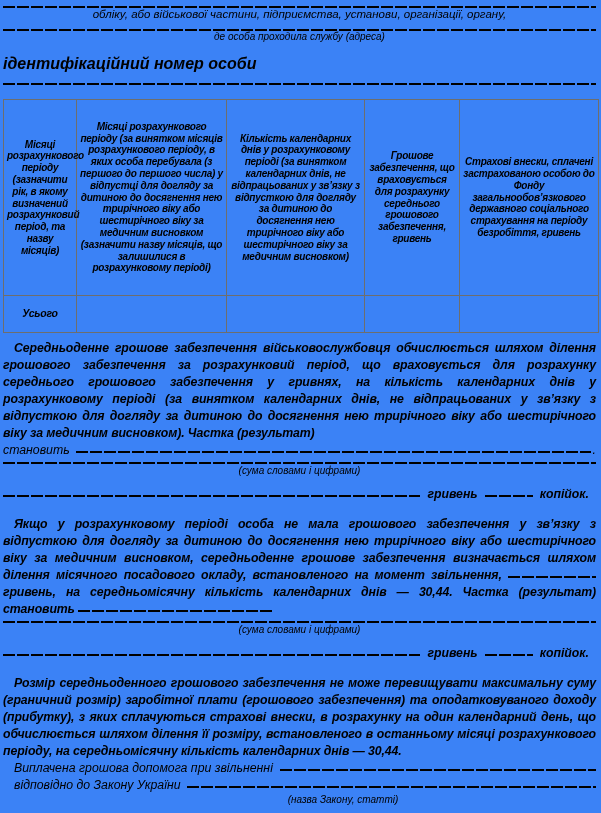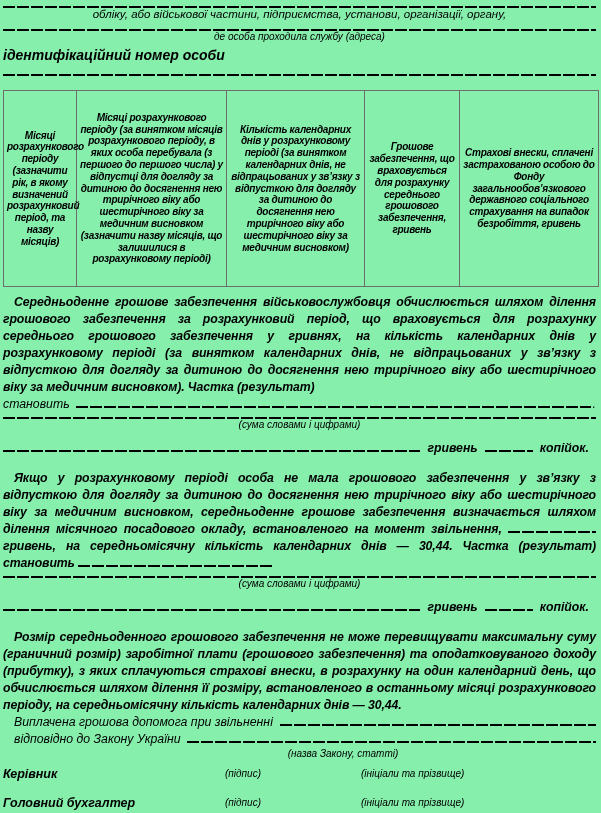--- a/index.html
+++ b/index.html
@@ -1,39 +1,39 @@
 <!DOCTYPE html>
 <html><head>
 <meta charset="utf-8">
 <style>
   html,body { margin:0; padding:0; background:#fff; }
   .page {
     position:relative;
     width:601px; height:813px;
-    background:#86efac;
+    background:#3b82f6;
     color:#000;
     font-family:"Liberation Sans", sans-serif;
     overflow:hidden;
     box-sizing:border-box;
     padding:0 5px 0 3px;
   }
   
   .fill-line {
     height:4px;
     background:repeating-linear-gradient(90deg,#000 0 12px,rgba(0,0,0,0) 12px 14px) left bottom / 100% 2.4px no-repeat;
   }
   .blank {
     display:inline-block;
     height:12px;
     background:repeating-linear-gradient(90deg,#000 0 12px,rgba(0,0,0,0) 12px 14px) left bottom / 100% 2.4px no-repeat;
     vertical-align:baseline;
   }
   .cap { font-style:italic; font-size:10px; line-height:12px; text-align:center; color:#000; }
   .cap-lg { font-style:italic; font-size:11.5px; line-height:13px; text-align:center; }
-  .id-label { font-weight:bold; font-style:italic; font-size:14px; line-height:16px; margin-top:4px; }
+  .id-label { font-weight:bold; font-style:italic; font-size:16px; line-height:16px; margin-top:13px; }
 
   table.calc {
     border-collapse:collapse; table-layout:fixed;
     width:595px; margin-top:14px;
   }
   table.calc col.c1 { width:73px; }
   table.calc col.c2 { width:150px; }
   table.calc col.c3 { width:138px; }
   table.calc col.c4 { width:95px; }
   table.calc col.c5 { width:139px; }
@@ -97,21 +97,28 @@
         <col class="c3">
         <col class="c4">
         <col class="c5">
       </colgroup>
     <tbody>
         <tr class="hdr">
       <th>Місяці розрахункового періоду (зазначити рік, в якому визначений розрахунковий період, та назву місяців)</th>
       <th>Місяці розрахункового періоду (за винятком місяців розрахункового періоду, в яких особа перебувала (з першого до першого числа) у відпустці для догляду за дитиною до досягнення нею трирічного віку або шестирічного віку за медичним висновком (зазначити назву місяців, що залишилися в розрахунковому періоді)</th>
       <th>Кількість календарних днів у розрахунковому періоді (за винятком календарних днів, не відпрацьованих у зв’язку з відпусткою для догляду за дитиною до досягнення нею трирічного віку або шестирічного віку за медичним висновком)</th>
       <th>Грошове забезпечення, що враховується для розрахунку середнього грошового забезпечення, гривень</th>
-      <th>Страхові внески, сплачені застрахованою особою до Фонду загальнообов’язкового державного соціального страхування на випадок безробіття, гривень</th>
+      <th>Страхові внески, сплачені застрахованою особою до Фонду загальнообов’язкового державного соціального страхування на періоду безробіття, гривень</th>
+    </tr>
+    <tr class="total">
+      <td>Усього</td>
+      <td></td>
+      <td></td>
+      <td></td>
+      <td></td>
     </tr>
   </tbody>
     </table>
 
   <p class="para p1">Середньоденне грошове забезпечення військовослужбовця обчислюється шляхом ділення грошового забезпечення за розрахунковий період, що враховується для розрахунку середнього грошового забезпечення у гривнях, на кількість календарних днів у розрахунковому періоді (за винятком календарних днів, не відпрацьованих у зв’язку з відпусткою для догляду за дитиною до досягнення нею трирічного віку або шестирічного віку за медичним висновком). Частка (результат)</p>
   <div class="tail-row">
     <span>становить</span>
     <span class="blank grow"></span>
     <span>.</span>
   </div>

